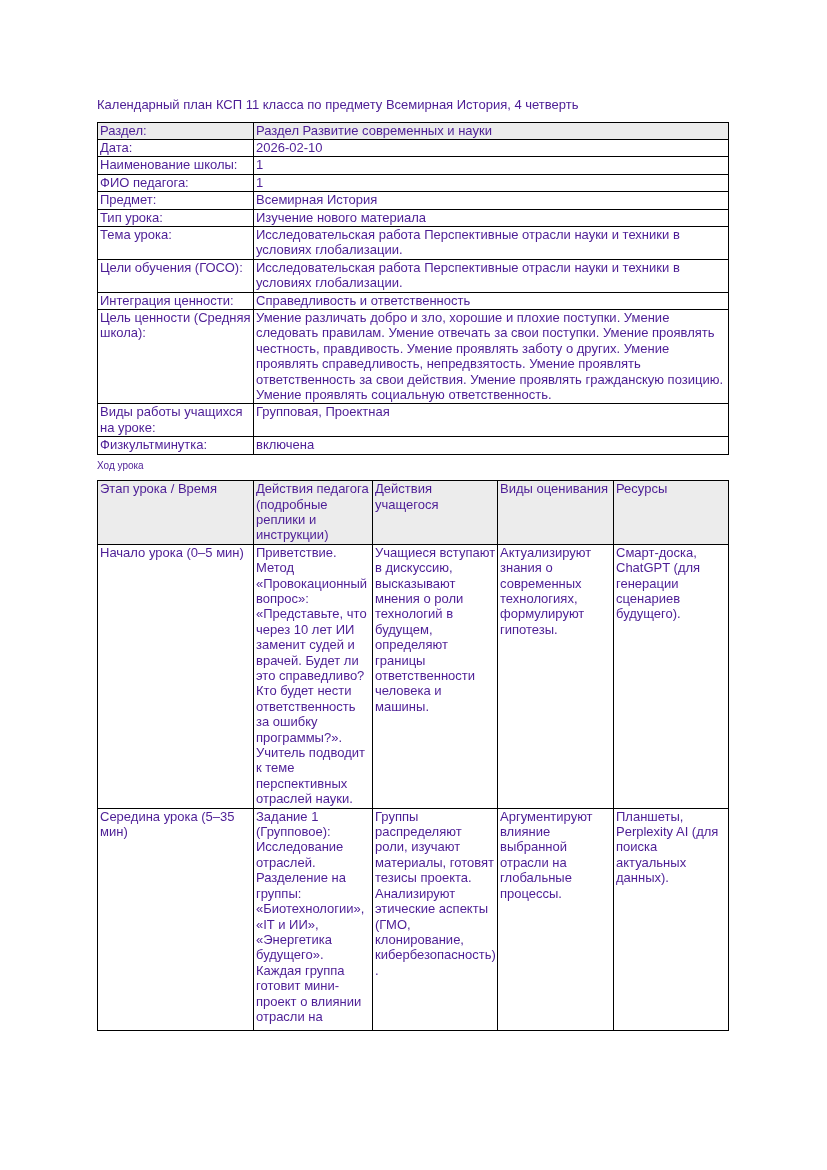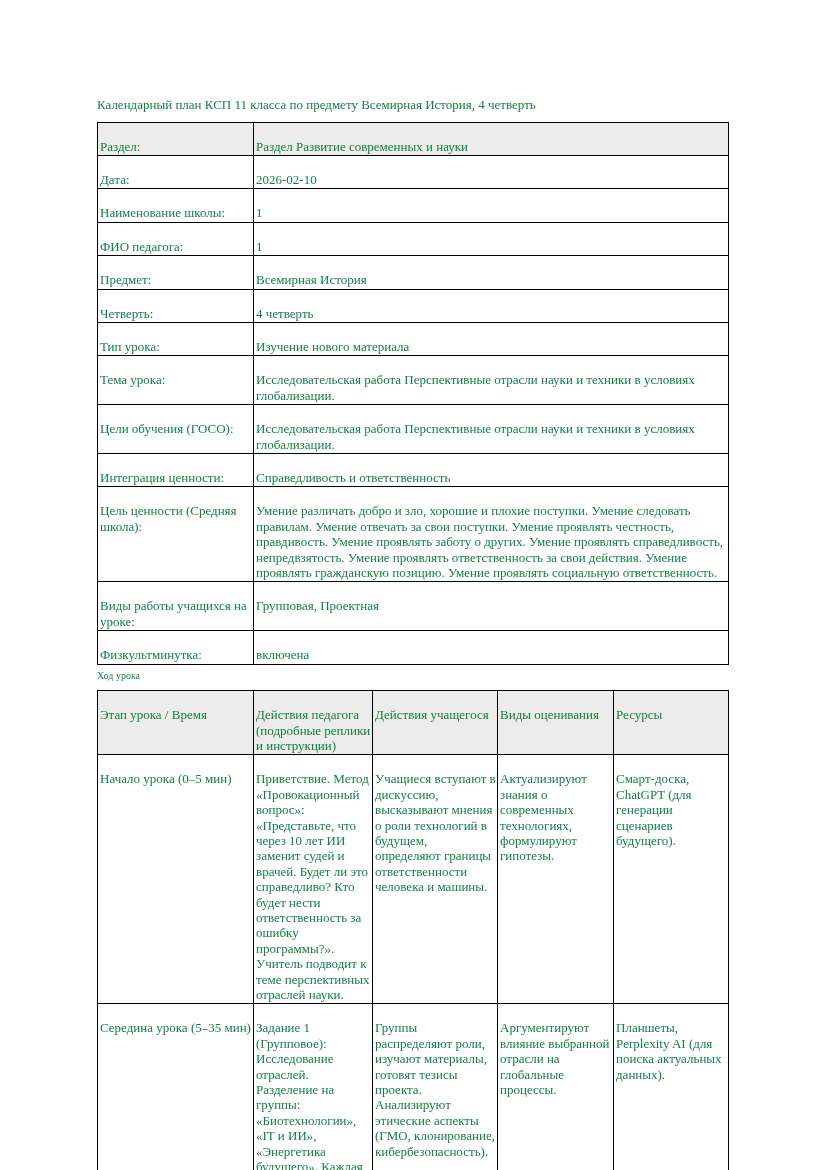--- a/index.html
+++ b/index.html
@@ -3,22 +3,22 @@
 <meta charset="utf-8">
 <style>
   * { box-sizing: border-box; }
   html, body { margin: 0; padding: 0; }
   body { background: #ffffff; }
   .page {
     position: relative;
     width: 827px;
     height: 1170px;
     background: #ffffff;
-    color: #15803d;
-    font-family: Liberation Serif, serif;
+    color: #4c1d95;
+    font-family: Liberation Sans, sans-serif;
     overflow: hidden;
   }
   .content {
     position: absolute;
     left: 97px;
     top: 97px;
     width: 631px;
   }
   .title {
     margin: 0 0 9px 0;
@@ -27,21 +27,21 @@
   }
   table {
     border-collapse: collapse;
     table-layout: fixed;
     width: 631px;
     font-size: 13px;
     line-height: 15.4px;
   }
   td {
     border: 1px solid #000000;
-    padding: 16px 1px 1px 2px;
+    padding: 0 1px 1px 2px;
     vertical-align: top;
     overflow: hidden;
     overflow-wrap: break-word;
   }
   tr.hdr td { background: #ececec; }
   .section-heading {
     margin: 3px 0 7px 0;
     font-size: 10px;
     line-height: 15.5px;
   }
@@ -80,24 +80,20 @@
           <td>Наименование школы:</td>
           <td>1</td>
         </tr>
         <tr>
           <td>ФИО педагога:</td>
           <td>1</td>
         </tr>
         <tr>
           <td>Предмет:</td>
           <td>Всемирная История</td>
-        </tr>
-        <tr>
-          <td>Четверть:</td>
-          <td>4 четверть</td>
         </tr>
         <tr>
           <td>Тип урока:</td>
           <td>Изучение нового материала</td>
         </tr>
         <tr>
           <td>Тема урока:</td>
           <td>Исследовательская работа Перспективные отрасли науки и техники в условиях глобализации.</td>
         </tr>
         <tr>

